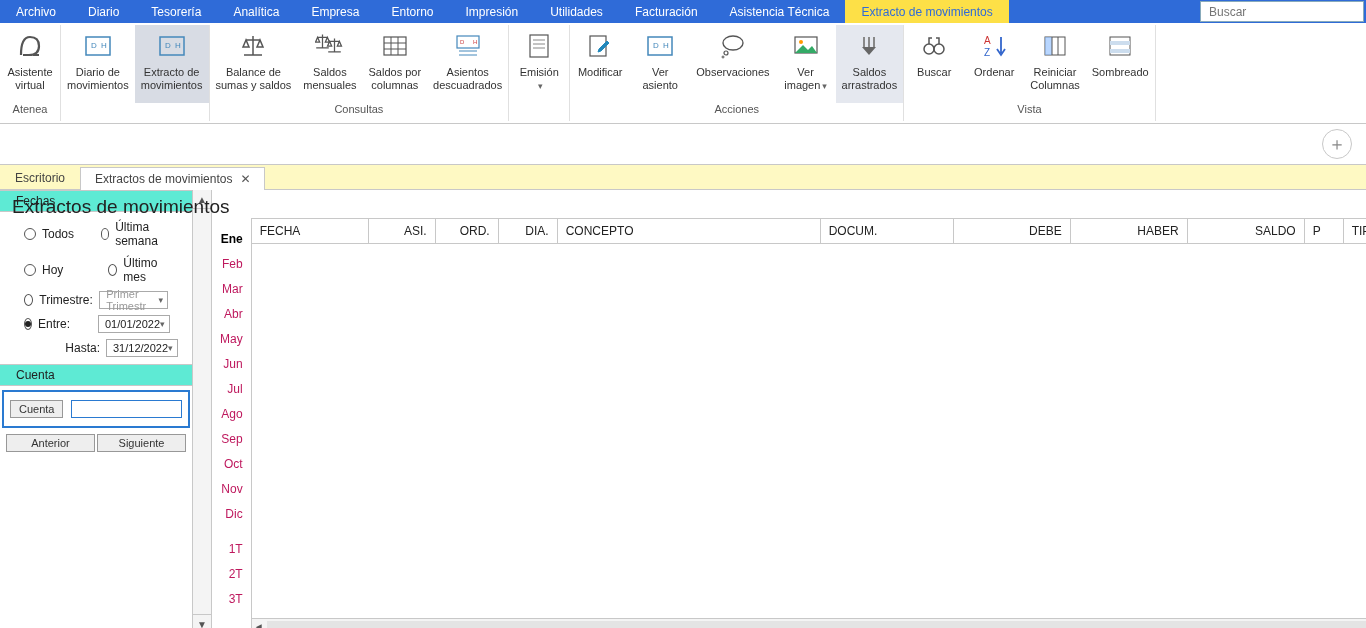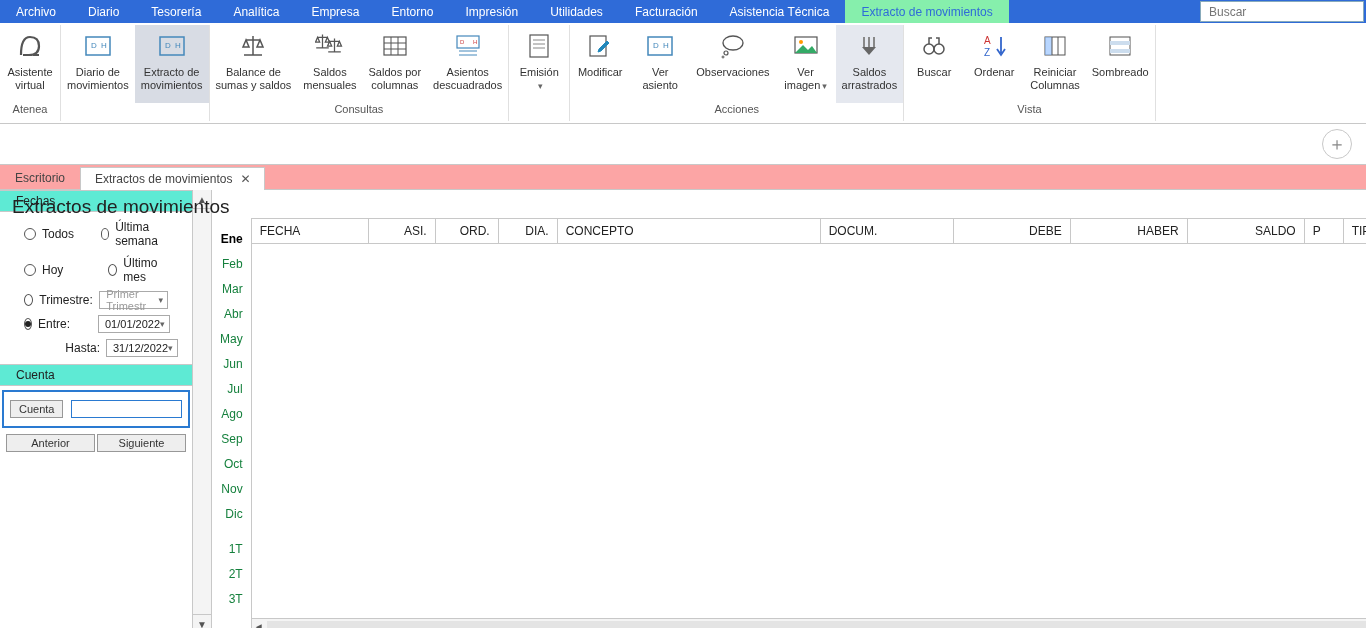--- a/index.html
+++ b/index.html
@@ -5,39 +5,39 @@
 :root {
   --blue:#2f6bd8;
   --blue-sel:#3b78e7;
   --lt:#f0f0f0;
   --bd:#c8c8c8;
 }
 html,body{margin:0;padding:0;font-family:"Segoe UI",Arial,sans-serif;font-size:12px;color:#222;background:#fff;height:628px;width:1366px;overflow:hidden}
 
 .menubar{height:23px;background:var(--blue);color:#fff;display:flex;align-items:stretch}
 .menubar .tab{padding:0 16px;display:flex;align-items:center;font-size:12px;cursor:default;white-space:nowrap}
-.menubar .tab.sel{background:#86efac;color:var(--blue)}
+.menubar .tab.sel{background:#fde047;color:var(--blue)}
 .menubar .spacer{flex:1}
 .menubar .search{width:150px;background:#fff;margin:1px 2px;border:1px solid #8ab;display:flex;align-items:center;padding:0 6px}
 .menubar .search input{border:none;outline:none;font-size:12px;width:100%;color:#888}
 
 .ribbon{height:98px;border-bottom:1px solid var(--bd);display:flex;align-items:flex-start;padding:2px 0 0 0;background:#fff}
 .ribgroup{display:flex;flex-direction:column;height:96px;border-right:1px solid #e0e0e0}
 .ribgroup .items{display:flex;flex:1}
 .ribgroup .glabel{height:18px;text-align:center;color:#555;font-size:11px}
 .rbtn{display:flex;flex-direction:column;align-items:center;justify-content:flex-start;padding:2px 6px 0;text-align:center;line-height:13px;font-size:11px;color:#333;min-width:48px}
 .rbtn .ico{width:32px;height:34px;margin:2px 0 3px;display:flex;align-items:center;justify-content:center}
 .rbtn.sel{background:#d8dce4}
 .rbtn.sel2{background:#e5e8ef}
 .rbtn .arrow::after{content:"▾";color:#666;font-size:9px;margin-left:2px}
 
 .addstrip{height:40px;display:flex;align-items:center;justify-content:flex-end;padding-right:14px}
 .addbtn{width:28px;height:28px;border:1px solid var(--bd);border-radius:50%;display:flex;align-items:center;justify-content:center;color:#888;font-size:18px}
 
-.doctabs{height:24px;border-top:1px solid var(--bd);border-bottom:1px solid var(--bd);display:flex;align-items:flex-end;background:#fca5a5}
+.doctabs{height:24px;border-top:1px solid var(--bd);border-bottom:1px solid var(--bd);display:flex;align-items:flex-end;background:#fef9c3}
 .dtab{height:22px;padding:0 14px;display:flex;align-items:center;border:1px solid transparent;border-bottom:none;color:#444;position:relative;font-size:12px}
 .dtab.sel{border-color:var(--bd);background:#fff;margin-bottom:-1px}
 .dtab .x{margin-left:8px;color:#555}
 
 .page{display:flex;height:calc(628px - 23px - 98px - 40px - 24px);}
 .left{display:flex;width:212px;flex-direction:column}
 .title{font-size:19px;color:#222;padding:6px 4px 10px 12px;width:230px;position:absolute}
 .sidebar{flex:1;display:flex}
 .panels{width:192px;border-right:1px solid var(--bd);overflow:hidden}
 .vscroll{width:18px;border-right:1px solid var(--bd);background:#f4f4f4;display:flex;flex-direction:column}
@@ -48,21 +48,21 @@
 .radio{width:12px;height:12px;border:1px solid #555;border-radius:50%;display:inline-flex;align-items:center;justify-content:center;box-sizing:border-box}
 .radio.on::after{content:"";width:6px;height:6px;border-radius:50%;background:#222}
 .row2{display:flex;align-items:center;padding:3px 8px;gap:6px}
 input.txt, select.txt {border:1px solid #aaa;height:18px;font-size:11px;width:88px;padding:0 4px;box-sizing:border-box}
 .btn{border:1px solid #989898;background:#eee;padding:2px 12px;font-size:11px;color:#333}
 .btn.small{padding:2px 8px}
 .cuenta-box{display:flex;gap:8px;padding:8px 6px;border:2px solid #2a7ad1;margin:4px 2px 2px}
 .navrow{display:flex;gap:2px;padding:4px 6px 12px}
 
 .months{width:44px;display:flex;flex-direction:column;align-items:flex-end;padding-top:0}
-.months .mi{height:25px;display:flex;align-items:center;justify-content:flex-end;padding:0 8px;color:#15803d;font-size:12px;width:100%}
+.months .mi{height:25px;display:flex;align-items:center;justify-content:flex-end;padding:0 8px;color:#be185d;font-size:12px;width:100%}
 .months .mi.sel{color:#000;font-weight:700}
 
 .grid-area{flex:1;display:flex;flex-direction:column;position:relative}
 .gridwrap{flex:1;border-left:1px solid var(--bd);margin-top:28px;display:flex;flex-direction:column;overflow:hidden}
 .gh{height:24px;border-top:1px solid var(--bd);border-bottom:1px solid var(--bd);display:flex;background:#fff}
 .col{border-right:1px solid var(--bd);padding:0 8px;display:flex;align-items:center;font-size:12px;color:#222}
 .col.bold{font-weight:400}
 .col.r{justify-content:flex-end}
 .gridbody{flex:1}
 .hscroll{height:14px;border-top:1px solid var(--bd);display:flex;align-items:center;background:#f4f4f4}

